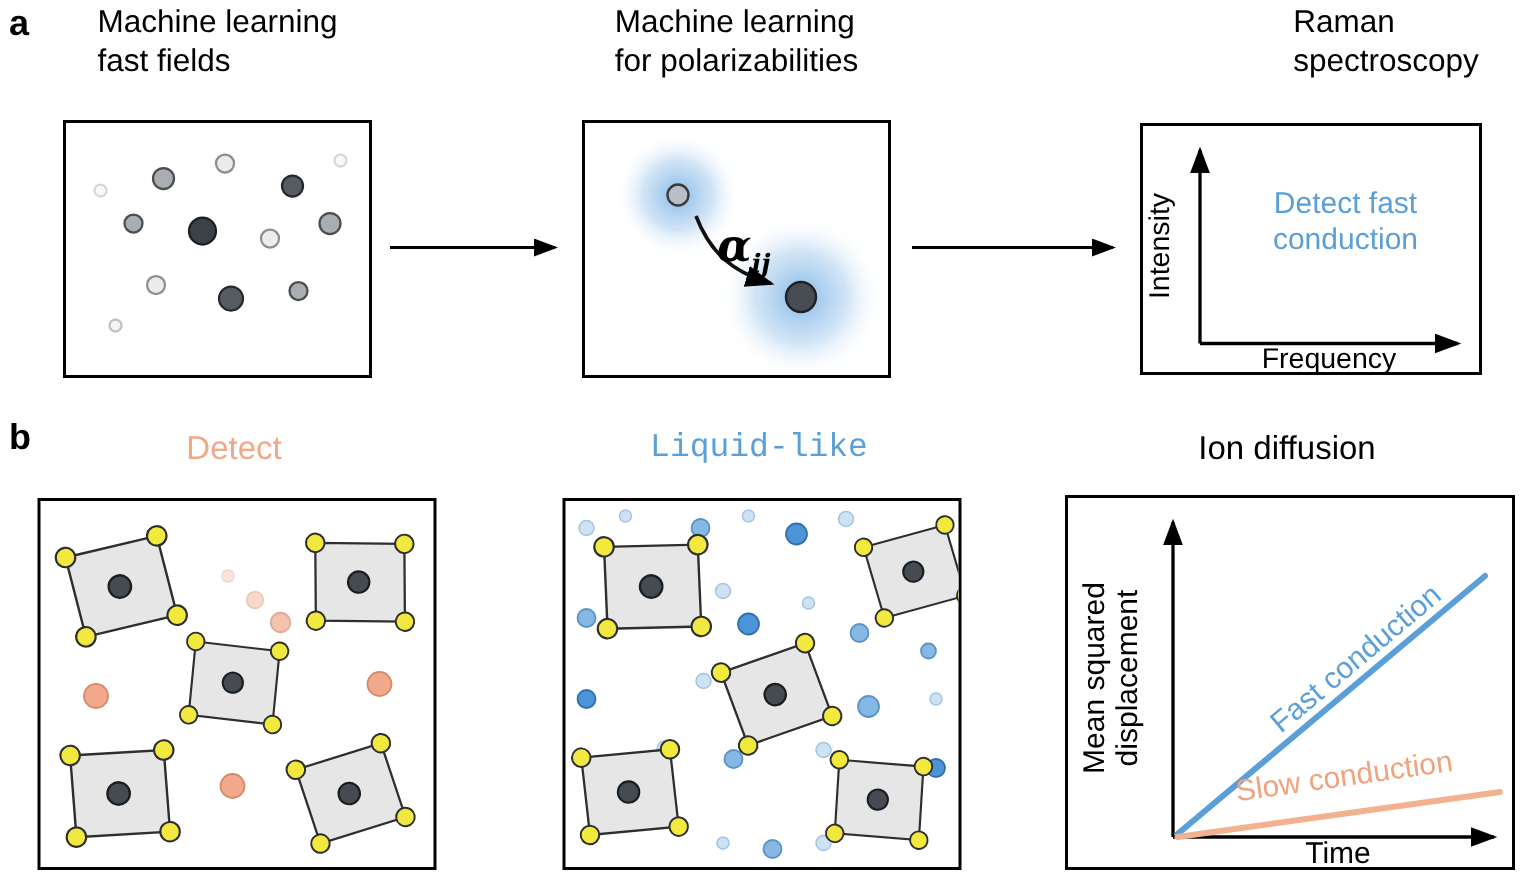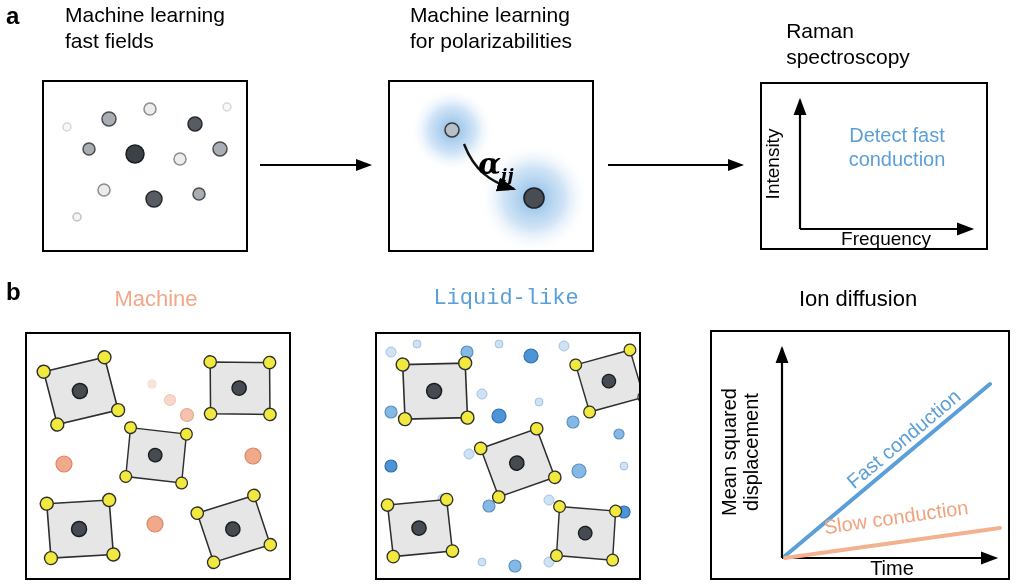--- a/index.html
+++ b/index.html
@@ -47,21 +47,21 @@
   <div class="panel-label" style="left:6px;top:278px;">b</div>
 
   <div class="col-title" style="left:145px;top:2px;">
     <div>Machine learning</div>
     <div>fast fields</div>
   </div>
   <div class="col-title" style="left:491px;top:2px;">
     <div>Machine learning</div>
     <div>for polarizabilities</div>
   </div>
-  <div class="col-title" style="left:848px;top:2px;margin-top:16px;">
+  <div class="col-title" style="left:924px;top:2px;">
     <div>Raman</div>
     <div>spectroscopy</div>
   </div>
 
   <svg class="boxed" style="left:42px;top:80px;" width="202" height="168" viewBox="0 0 202 168">
     <g>
       <circle class="atom-light faint" cx="23" cy="45" r="4"></circle>
       <circle class="atom-med" cx="65" cy="37" r="7"></circle>
       <circle class="atom-light" cx="106" cy="27" r="6"></circle>
       <circle class="atom-light faint" cx="183" cy="25" r="4"></circle>
@@ -121,21 +121,21 @@
       </marker>
     </defs>
     <line x1="38" y1="145" x2="38" y2="16" class="axis" marker-end="url(#ahA3)"></line>
     <line x1="38" y1="145" x2="210" y2="145" class="axis" marker-end="url(#ahA3)"></line>
     <text transform="translate(17,80) rotate(-90)" text-anchor="middle" class="svg-label">Intensity</text>
     <text x="124" y="161" text-anchor="middle" class="svg-label">Frequency</text>
     <text x="135" y="58" text-anchor="middle" class="svg-label-lg blue-text">Detect fast</text>
     <text x="135" y="82" text-anchor="middle" class="svg-label-lg blue-text">conduction</text>
   </svg>
 
-  <div class="b-title hopping-color" style="left:156px;top:286px;">Machine</div>
+  <div class="b-title hopping-color" style="left:156px;top:286px;">Detect</div>
   <div class="b-title liquid-color" style="left:506px;top:286px;font-family:Liberation Mono, monospace;">Liquid-like</div>
   <div class="b-title" style="left:858px;top:286px;">Ion diffusion</div>
 
   <svg class="boxed" style="left:25px;top:332px;" width="262" height="244" viewBox="0 0 262 244">
     <defs>
       <g id="polyB1">
         <polygon points="-34,-24 28,-32 36,22 -26,30" class="poly-body"></polygon>
         <circle cx="-34" cy="-24" r="6.5" class="vertex"></circle>
         <circle cx="28" cy="-32" r="6.5" class="vertex"></circle>
         <circle cx="36" cy="22" r="6.5" class="vertex"></circle>

